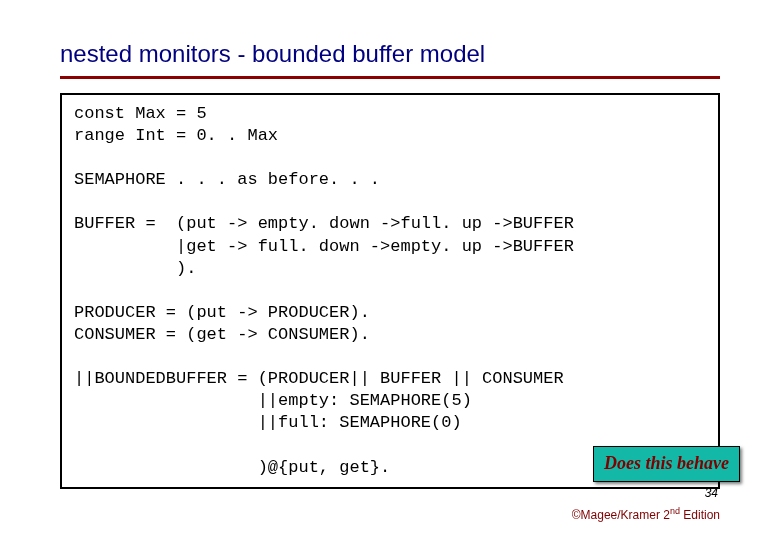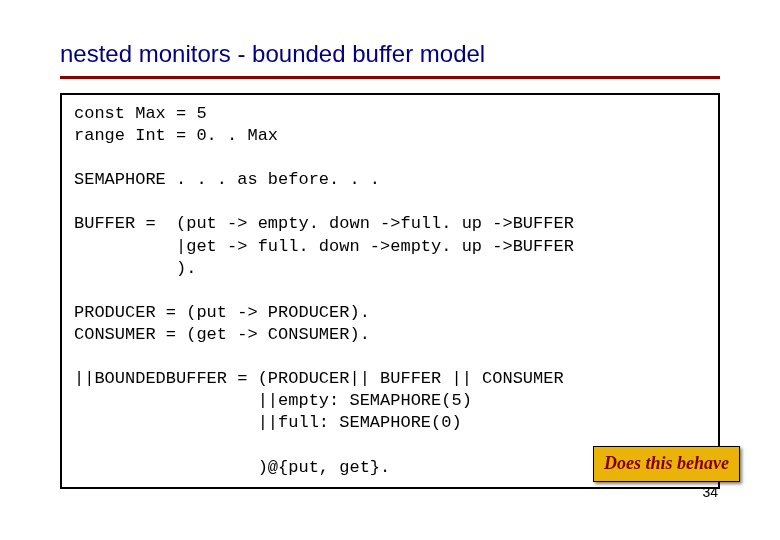--- a/index.html
+++ b/index.html
@@ -37,37 +37,38 @@
     line-height: 1.3;
     white-space: pre;
     color: #000;
     position: relative;
     overflow: visible;
   }
   .callout {
     position: absolute;
     right: 40px;
     bottom: 58px;
-    background: #eab308;
+    background: #14b8a6;
     border: 1px solid #000;
     box-shadow: 2px 2px 3px rgba(0,0,0,0.5);
     padding: 6px 10px;
     font-family: Georgia, "Times New Roman", serif;
     font-style: italic;
     font-weight: bold;
     font-size: 18px;
     color: #800000;
     line-height: 1.2;
   }
   .page-num {
     position: absolute;
     right: 62px;
     bottom: 40px;
-    font-size: 14px;
+    font-size: 12px;
     color: #000;
+    font-style: italic;
   }
   .footer-left {
     position: absolute;
     left: 60px;
     bottom: 18px;
     font-size: 13px;
     color: #000;
   }
   .footer-right {
     position: absolute;
@@ -103,13 +104,16 @@
 
                   )@{put, get}.</div>
 
   <div class="callout">
     <div>Does this behave</div>
   </div>
 
   <div class="page-num">34</div>
 
 
+  <div class="footer-right">
+    <span>©Magee/Kramer </span><span>2</span><sup>nd</sup><span> Edition</span>
+  </div>
 </div>
 
 </body></html>

